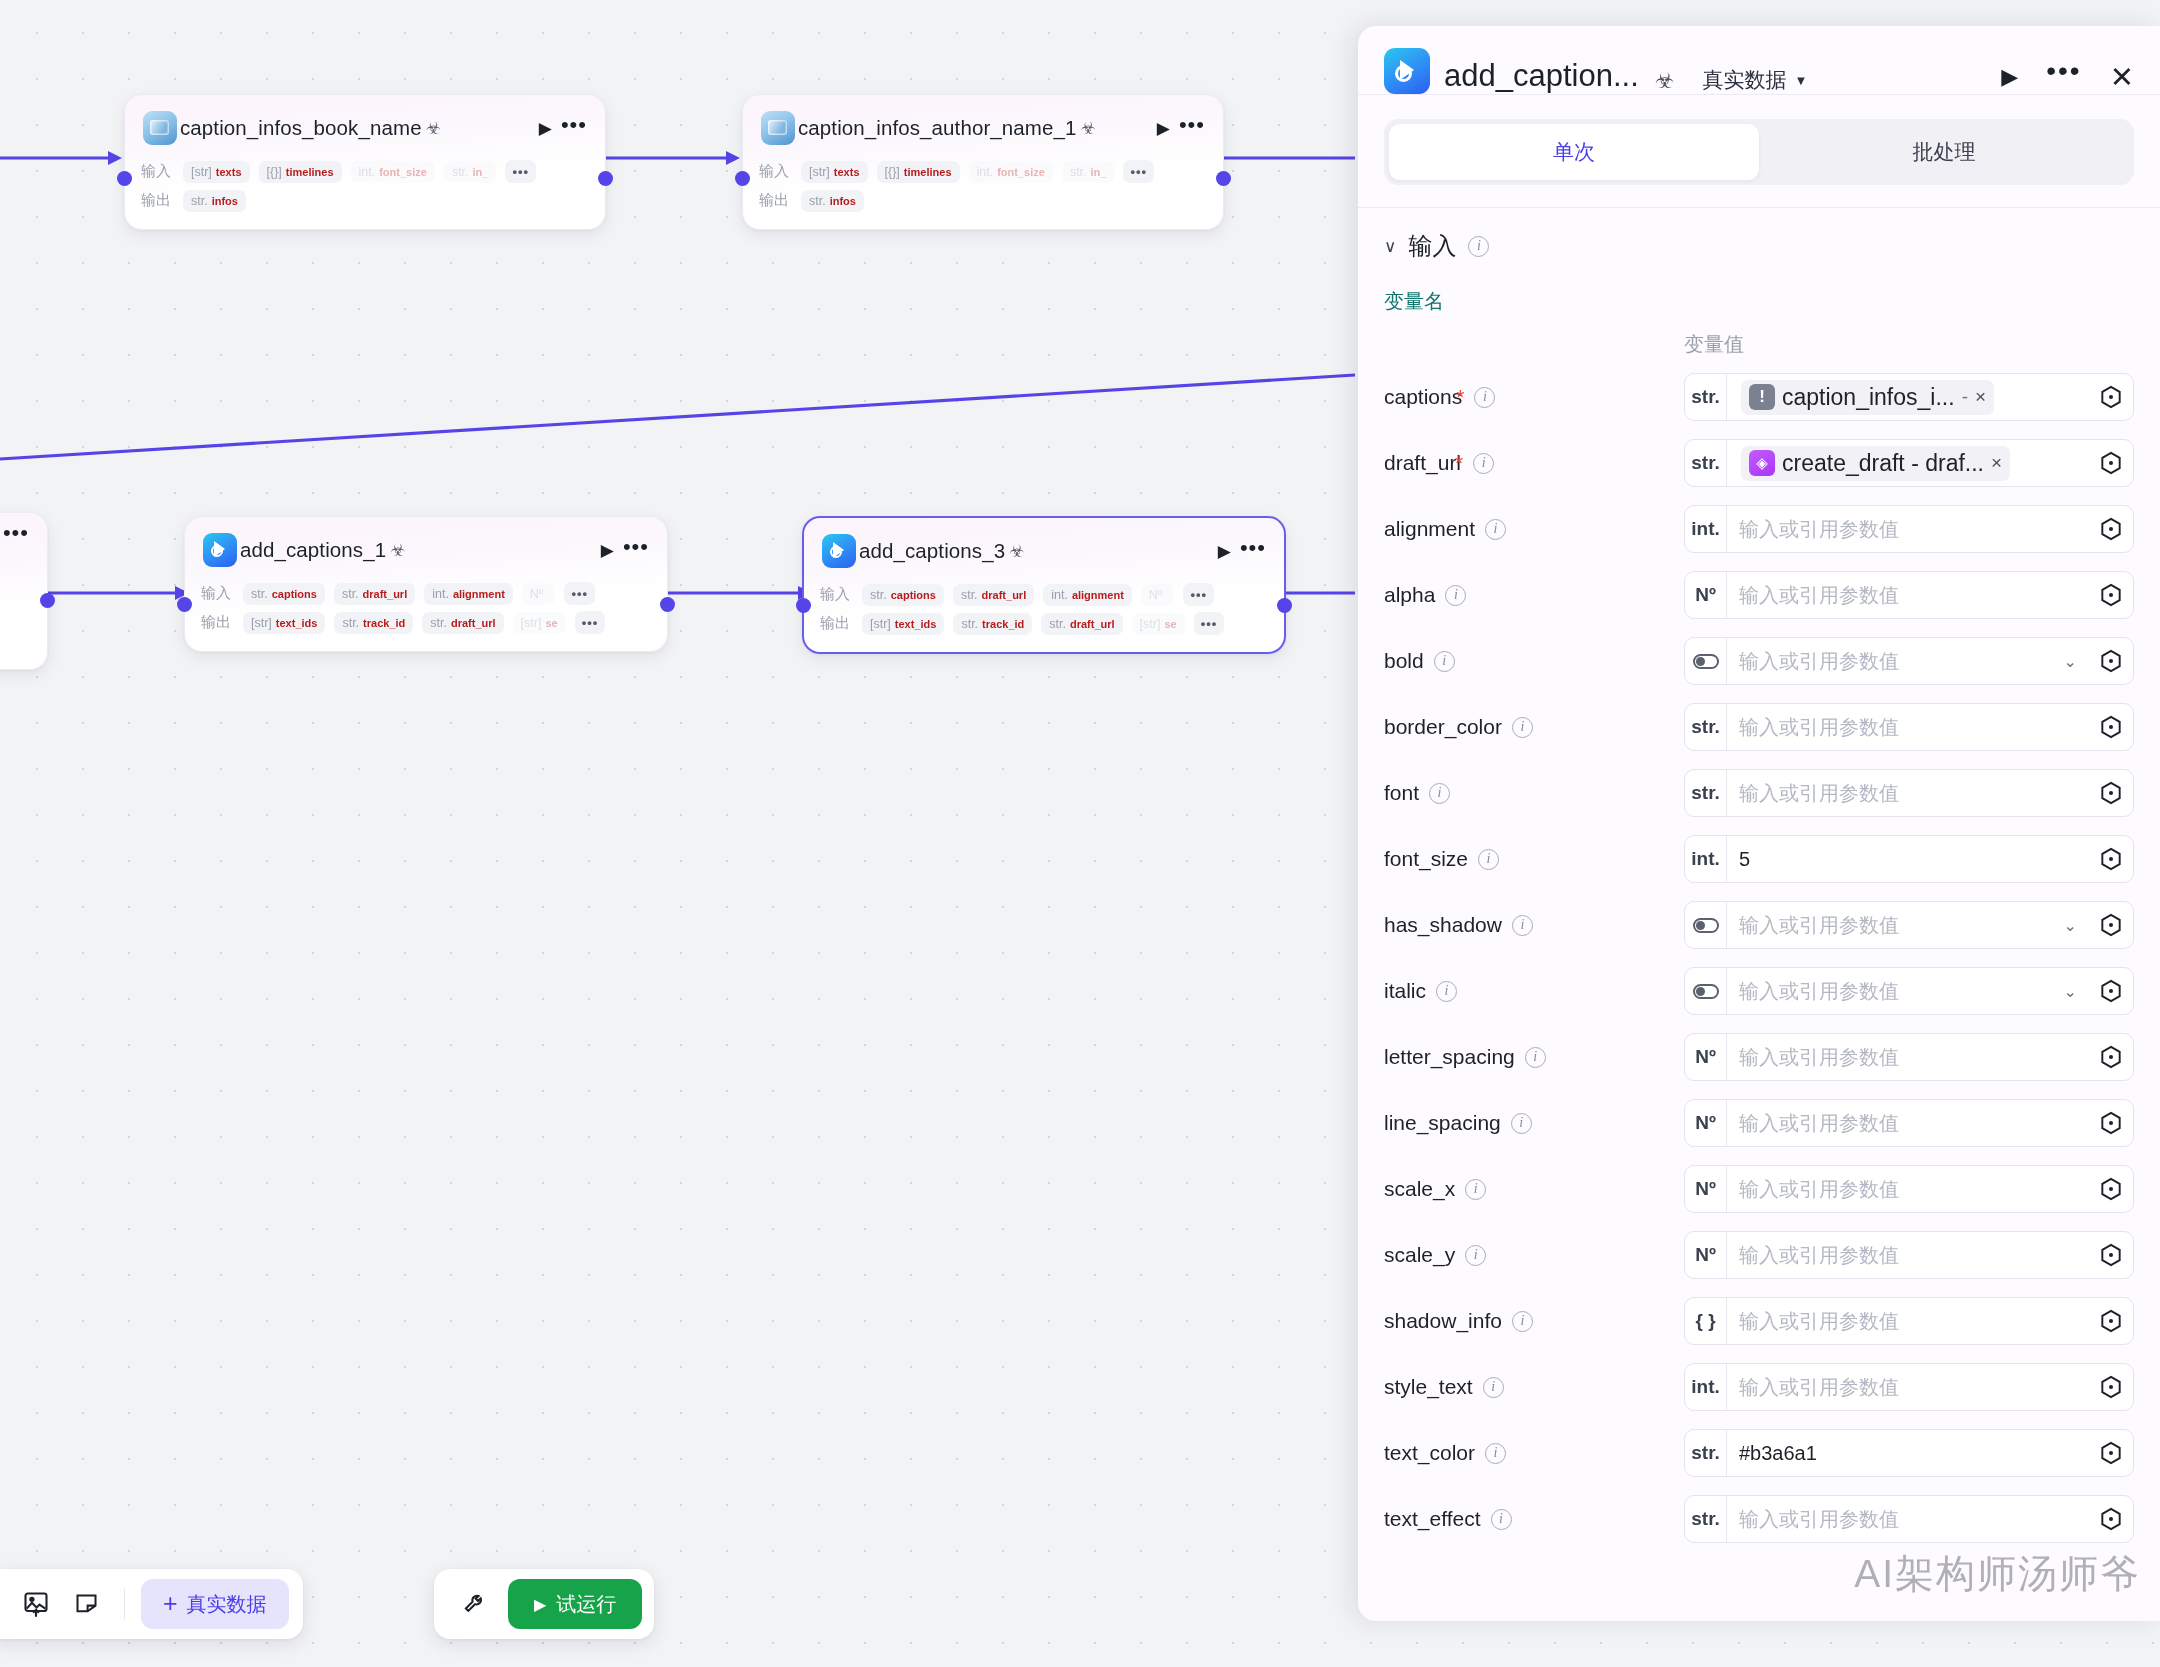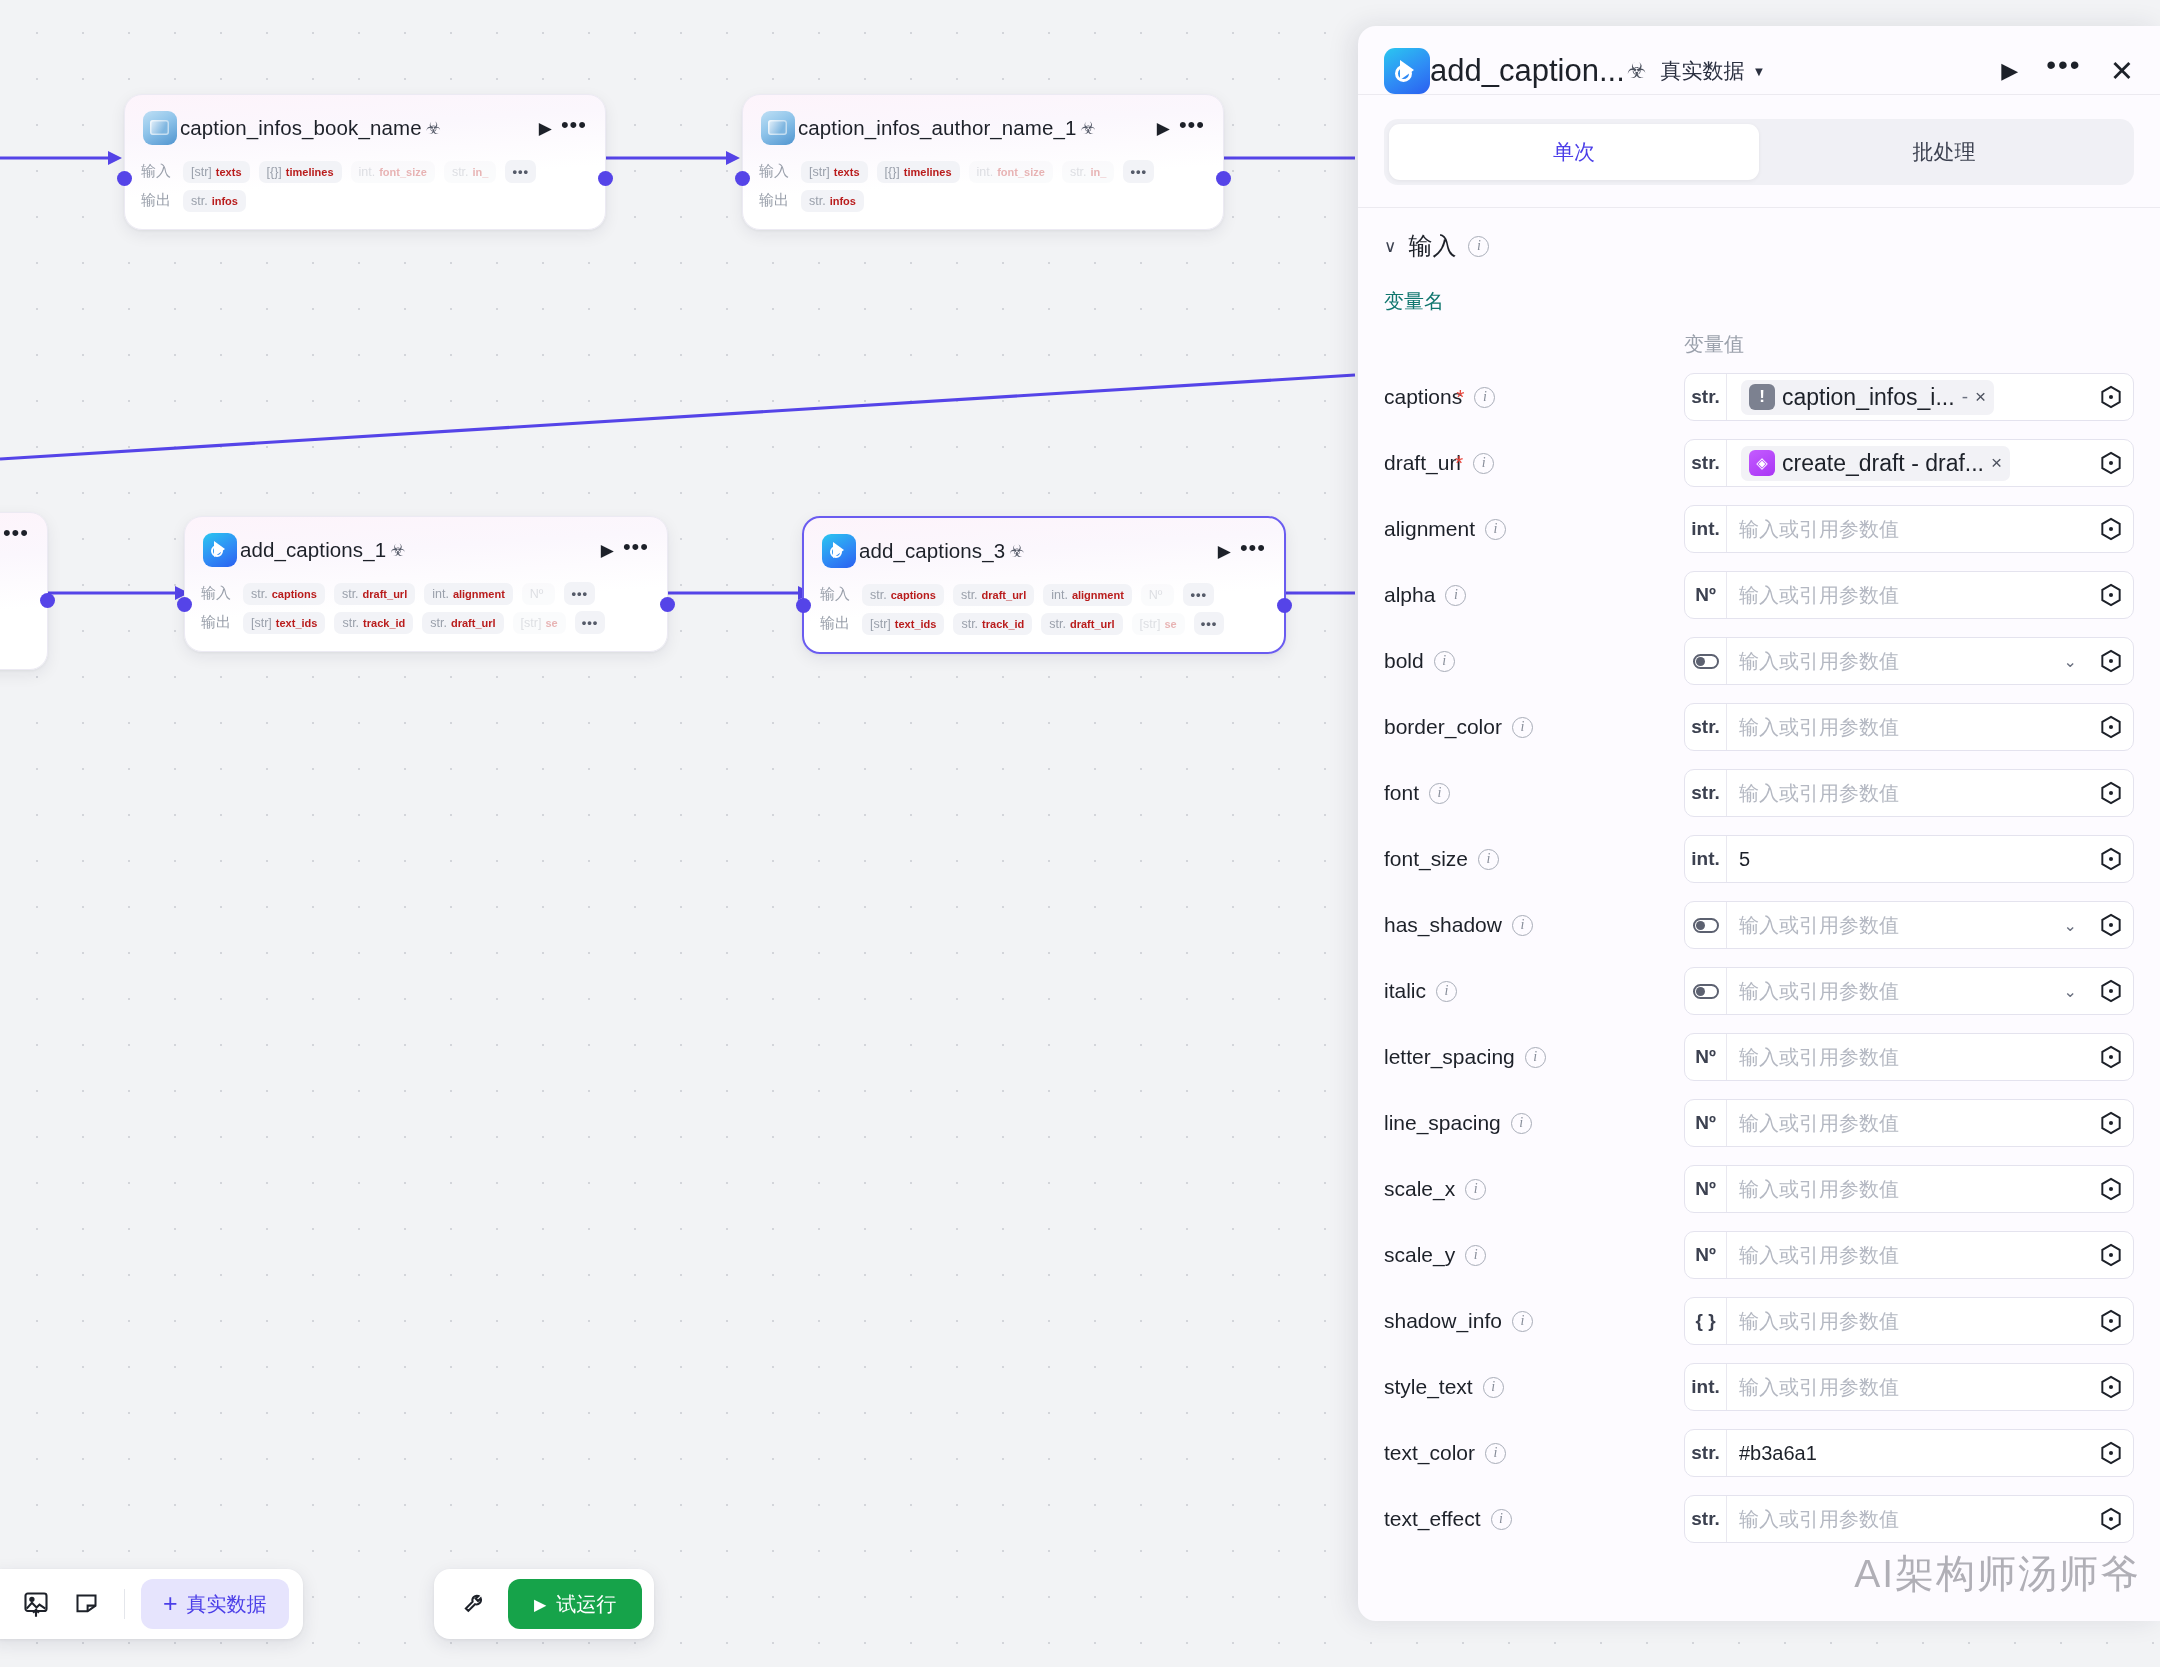--- a/index.html
+++ b/index.html
@@ -120,21 +120,21 @@
 
   
   #panel {
     position: absolute; top: 26px; right: 0; width: 802px; height: 1595px;
     background: #fdfbff;
     border-radius: 18px 0 0 18px;
     box-shadow: -6px 0 26px rgba(28,31,54,.10);
     display: flex; flex-direction: column; overflow: hidden;
   }
   .p-head { padding: 22px 26px 0 26px; flex: 0 0 auto; }
-  .p-head-row { display: flex; align-items: center; gap: 0; }
+  .p-head-row { display: flex; align-items: flex-end; gap: 14px; }
   .p-ico { width: 46px; height: 46px; border-radius: 11px; position: relative; overflow: hidden; flex:0 0 auto;}
   .p-ico::after {
     content: ""; position: absolute; left: 16px; top: 12px;
     width: 0; height: 0; border-left: 14px solid #fff;
     border-top: 10px solid transparent; border-bottom: 10px solid transparent;
   }
   .p-ico::before {
     content: ""; position: absolute; left: 11px; top: 17px;
     width: 11px; height: 11px; border-radius: 50%;
     border: 3px solid #fff; z-index: 2;

